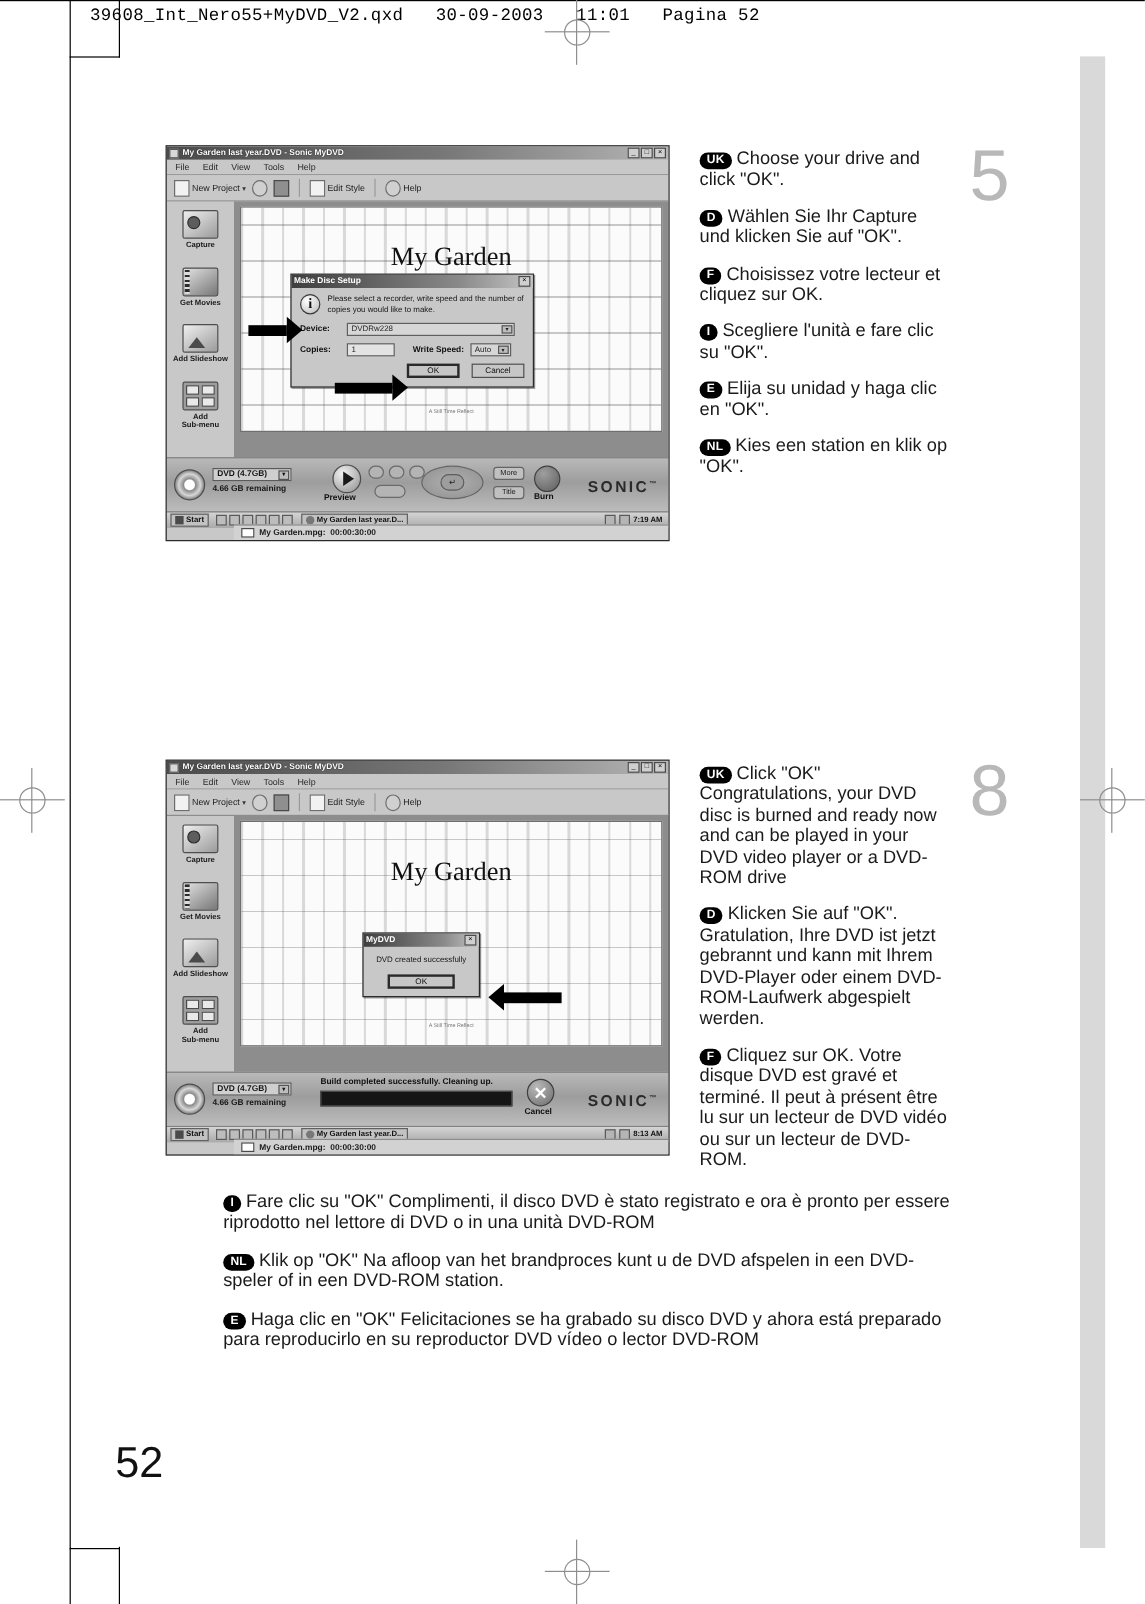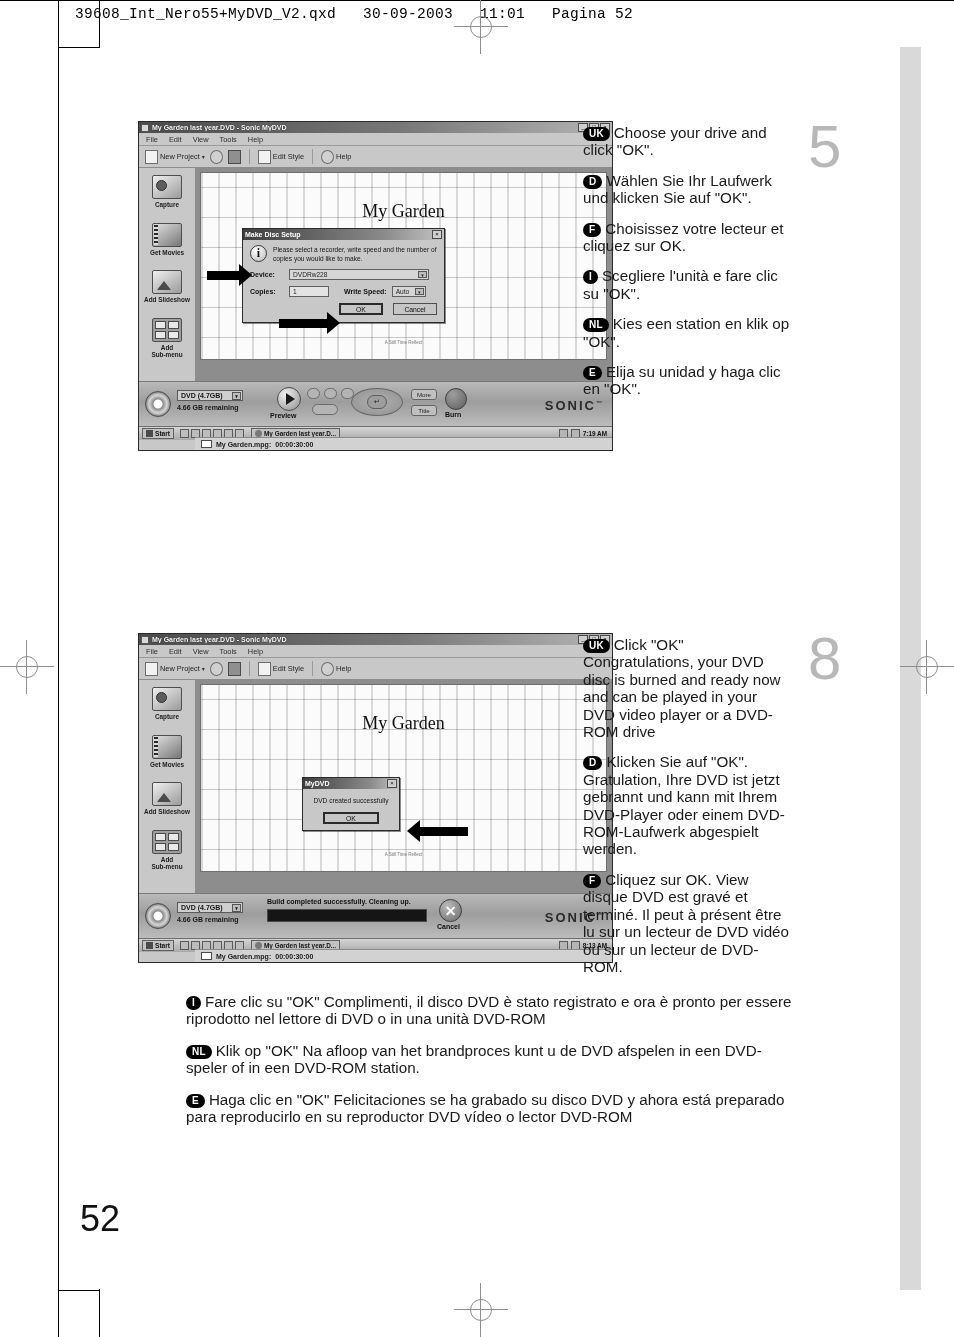--- a/index.html
+++ b/index.html
@@ -46,21 +46,21 @@
     border: 1px solid #8e8e8e; border-radius: 50%;
   }
   .reg .vb { position: absolute; left: 26px; top: 0; width: 1px; height: 54px; background: #8e8e8e; }
   .reg .hb { position: absolute; top: 26px; left: 0; width: 54px; height: 1px; background: #8e8e8e; }
   .reg-top { left: 454px; top: 0px; }
   .reg-bottom { left: 454px; top: 1283px; }
   .reg-left { left: 0px; top: 640px; }
   .reg-right { left: 900px; top: 640px; }
 
   .page-number {
-    position: absolute; left: 80px; top: 1198px;
+    position: absolute; left: 96px; top: 1198px;
     font-size: 36px; color: #111; letter-spacing: 0px;
   }
 
   .step-number {
     position: absolute;
     font-size: 60px; color: #b8b8b8; letter-spacing: -1px;
     font-weight: 300;
   }
   .step-13 { left: 808px; top: 112px; }
   .step-14 { left: 808px; top: 624px; }
@@ -88,21 +88,21 @@
   }
   .col-right { left: 583px; width: 218px; }
   .instr-13 { top: 124px; }
   .instr-14 { top: 636px; }
   .instr-bottom { left: 186px; top: 993px; width: 620px; }
   .instr-bottom p { margin-bottom: 14px; }
 
   
   .app-window {
     position: absolute;
-    width: 475px; height: 330px;
+    width: 420px; height: 330px;
     background: #c8c8c8;
     border: 1px solid #2a2a2a;
     font-family: "Liberation Sans", sans-serif;
     overflow: hidden;
   }
   .win-13 { left: 138px; top: 121px; }
   .win-14 { left: 138px; top: 633px; }
 
   .titlebar {
     height: 11px;
@@ -210,21 +210,21 @@
     position: absolute; inset: 0;
     background-image:
       repeating-linear-gradient(to right, rgba(60,60,60,0.28) 0 2px, rgba(0,0,0,0) 2px 17px);
     background-size: 100% 30px;
     opacity: 0.65;
   }
   .menu-title {
     position: absolute; left: 0; right: 0; top: 28px;
     text-align: center;
     font-family: "Liberation Serif", serif;
-    font-size: 18px; color: #111;
+    font-size: 22px; color: #111;
   }
   .menu-foot {
     position: absolute; left: 0; right: 0; bottom: 14px;
     text-align: center; font-size: 4.5px; color: #777;
   }
 
   .filebar {
     position: absolute; left: 56px; right: 0; bottom: 0;
     height: 13px; background: #d2d2d2;
     border-top: 1px solid #8a8a8a;
@@ -812,30 +812,30 @@
   </div>
 
   <div class="arrow-black left" style="left:268px; top:186px;">
     <div class="head"></div>
       <div class="shaft" style="width:48px;"></div>
   </div>
 </div>
 
 <div class="instr col-right instr-13">
   <p><span class="badge">UK</span><span>Choose your drive and click "OK".</span></p>
-  <p><span class="badge">D</span><span>Wählen Sie Ihr Laufwerk und klicken Sie auf "OK".</span></p>
+  <p><span class="badge">D</span><span>Wählen Sie Ihr Capture und klicken Sie auf "OK".</span></p>
   <p><span class="badge">F</span><span>Choisissez votre lecteur et cliquez sur OK.</span></p>
   <p><span class="badge">I</span><span>Scegliere l'unità e fare clic su "OK".</span></p>
+  <p><span class="badge">E</span><span>Elija su unidad y haga clic en "OK".</span></p>
   <p><span class="badge">NL</span><span>Kies een station en klik op "OK".</span></p>
-  <p><span class="badge">E</span><span>Elija su unidad y haga clic en "OK".</span></p>
 </div>
 
 <div class="instr col-right instr-14">
   <p><span class="badge">UK</span><span>Click "OK" Congratulations, your DVD disc is burned and ready now and can be played in your DVD video player or a DVD-ROM drive</span></p>
   <p><span class="badge">D</span><span>Klicken Sie auf "OK". Gratulation, Ihre DVD ist jetzt gebrannt und kann mit Ihrem DVD-Player oder einem DVD-ROM-Laufwerk abgespielt werden.</span></p>
-  <p><span class="badge">F</span><span>Cliquez sur OK. View disque DVD est gravé et terminé. Il peut à présent être lu sur un lecteur de DVD vidéo ou sur un lecteur de DVD-ROM.</span></p>
+  <p><span class="badge">F</span><span>Cliquez sur OK. Votre disque DVD est gravé et terminé. Il peut à présent être lu sur un lecteur de DVD vidéo ou sur un lecteur de DVD-ROM.</span></p>
 </div>
 
 <div class="instr instr-bottom">
   <p><span class="badge">I</span><span>Fare clic su "OK" Complimenti, il disco DVD è stato registrato e ora è pronto per essere riprodotto nel lettore di DVD o in una unità DVD-ROM</span></p>
   <p><span class="badge">NL</span><span>Klik op "OK" Na afloop van het brandproces kunt u de DVD afspelen in een DVD-speler of in een DVD-ROM station.</span></p>
   <p><span class="badge">E</span><span>Haga clic en "OK" Felicitaciones se ha grabado su disco DVD y ahora está preparado para reproducirlo en su reproductor DVD vídeo o  lector DVD-ROM</span></p>
 </div>
 
 </body></html>

